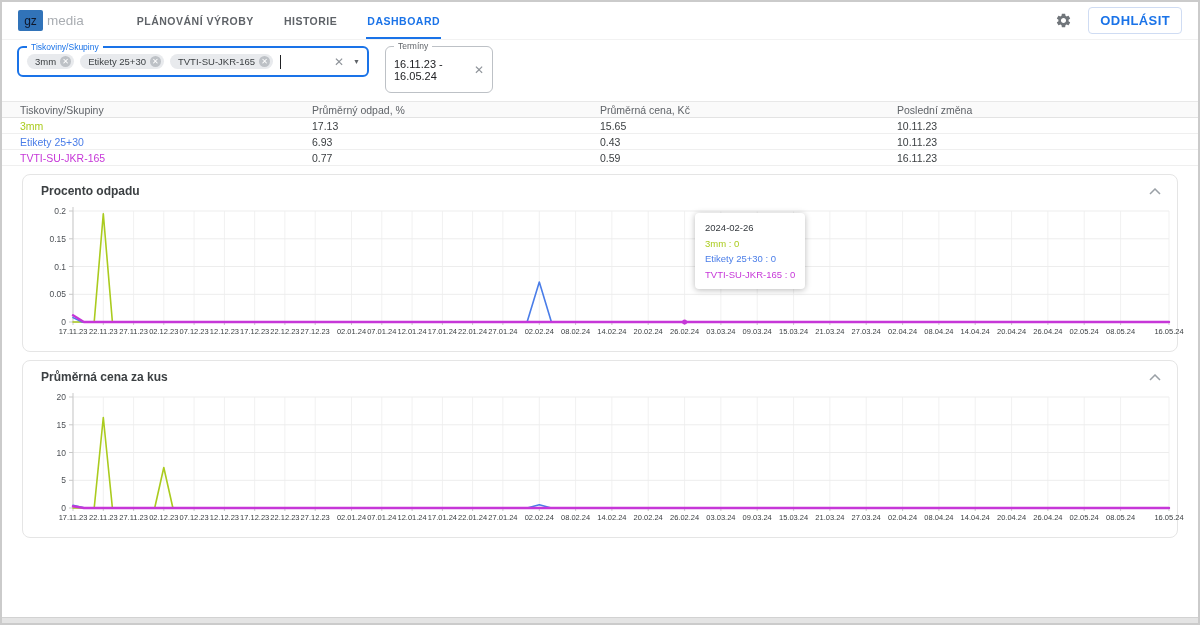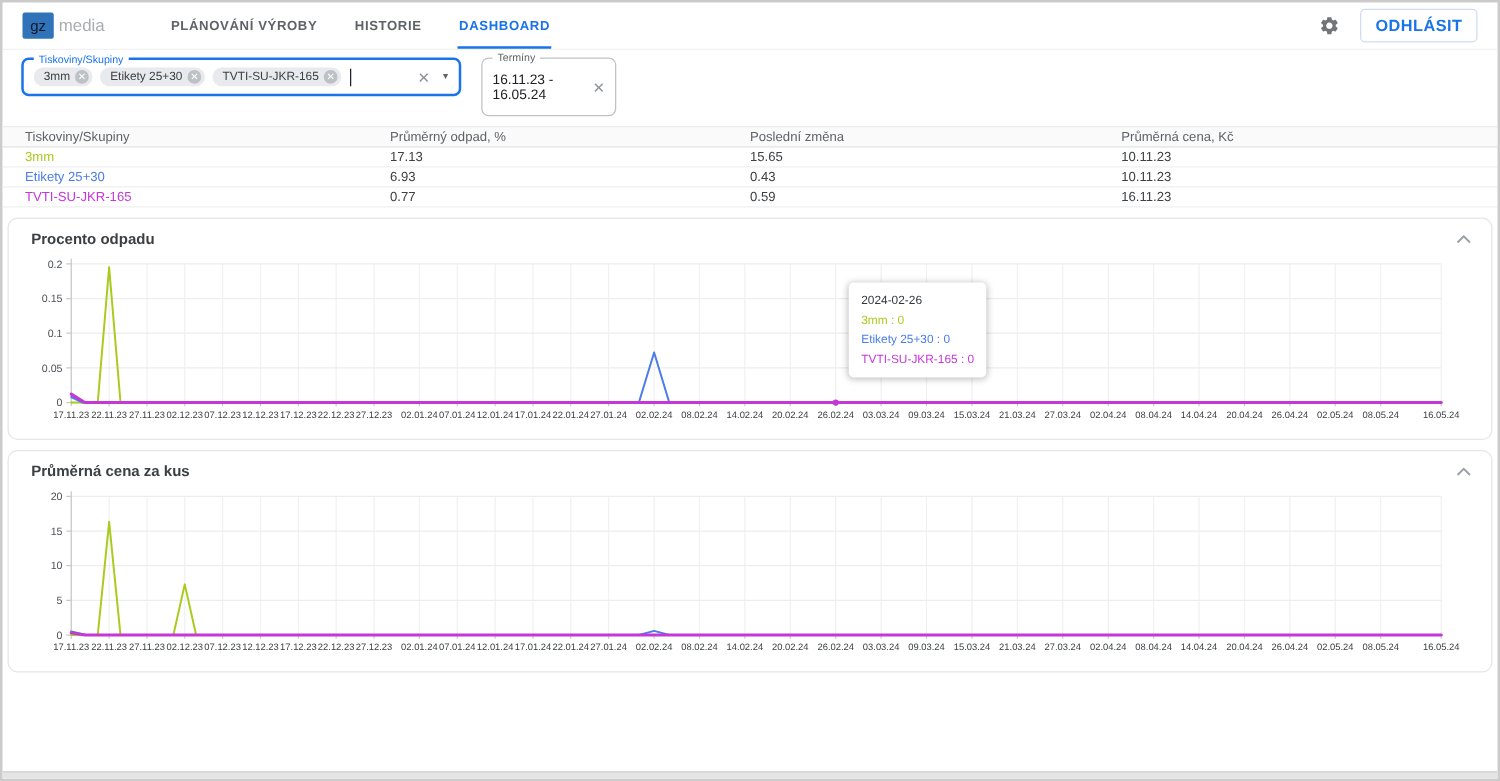--- a/index.html
+++ b/index.html
@@ -43,28 +43,28 @@
   
   .data-table { border-top:1px solid #e8e8e8; font-size:10.5px; }
   .trow { display:grid; grid-template-columns:310px 288px 297px 1fr; align-items:center; height:16px;
           border-bottom:1px solid #efefef; }
   .trow.thead { background:#fafafa; color:#5f6368; border-bottom:1px solid #e3e3e3; }
   .tcell { overflow:hidden; white-space:nowrap; }
   .tcell:first-child { padding-left:18px; }
   .trow:not(.thead) .tcell { color:#3c4043; }
 
   
-  .panel { position:relative; margin:8px 4px; border:1px solid #e5e5e5; border-radius:8px; padding:6px 6px 2px; background:#fff; }
+  .panel { position:relative; margin:8px 20px; border:1px solid #e5e5e5; border-radius:8px; padding:6px 6px 2px; background:#fff; }
   .panel-head { display:flex; align-items:center; justify-content:space-between; height:20px; padding:0 10px 0 12px; }
   .panel-title { font-size:12px; font-weight:700; color:#3c4043; }
   .chevron { display:flex; cursor:pointer; }
   svg.chart { display:block; }
   svg.chart text { font-family:"Liberation Sans",sans-serif; }
 
-  .tooltip { position:absolute; left:672px; top:51px; background:#fff; border-radius:4px;
+  .tooltip { position:absolute; left:672px; top:38px; background:#fff; border-radius:4px;
              box-shadow:0 1px 6px rgba(0,0,0,.28); padding:7px 10px; font-size:9.5px; line-height:15.5px;
              pointer-events:none; z-index:5; white-space:nowrap; }
   .tt-date { color:#33383d; }
 
   .bottom-strip { position:absolute; left:0; right:0; bottom:0; height:6px; background:#e4e4e4; border-top:1px solid #d2d2d2; }
 </style>
 </head>
 <body>
 
 <div class="frame">
@@ -116,22 +116,22 @@
       <span class="field-label">Termíny</span>
       <span>16.11.23 - 16.05.24</span>
       <span class="clear-x">✕</span>
     </div>
   </div>
 
   <div class="data-table" id="data-table">
       <div class="trow thead">
         <div class="tcell">Tiskoviny/Skupiny</div>
         <div class="tcell">Průměrný odpad, %</div>
+        <div class="tcell">Průměrná cena, Kč</div>
         <div class="tcell">Poslední změna</div>
-        <div class="tcell">Průměrná cena, Kč</div>
       </div>
       <div class="trow">
         <div class="tcell" style="color: rgb(170, 203, 30);">3mm</div>
         <div class="tcell">17.13</div>
         <div class="tcell">15.65</div>
         <div class="tcell">10.11.23</div>
       </div>
       <div class="trow">
         <div class="tcell" style="color: rgb(74, 125, 232);">Etikety 25+30</div>
         <div class="tcell">6.93</div>

